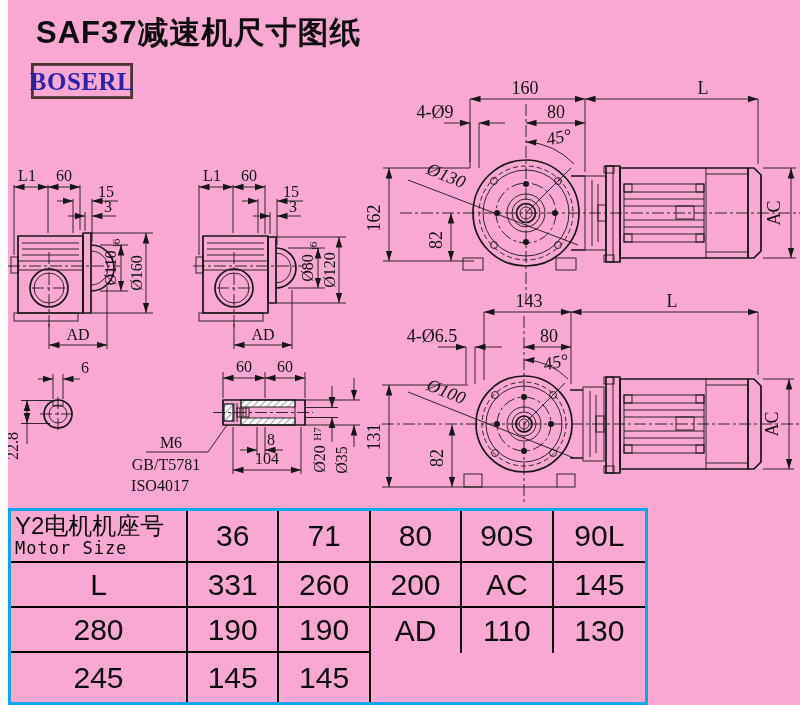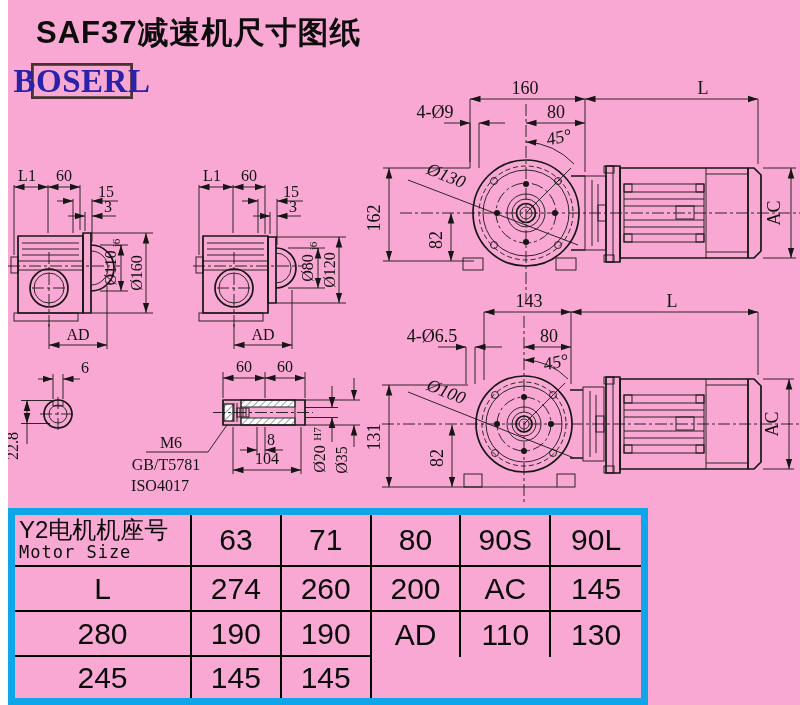--- a/index.html
+++ b/index.html
@@ -2,39 +2,39 @@
 <html><head>
 <meta charset="utf-8">
 <style>
   html,body{margin:0;padding:0;background:#fff;}
   .page{position:relative;width:800px;height:705px;background:#f9a8d4;overflow:hidden;
         font-family:"Liberation Sans",sans-serif;margin-left:8px;}
   .title{position:absolute;left:28px;top:12px;font-size:31px;font-weight:700;color:#0d0d0d;
          letter-spacing:1px;font-family:"Liberation Sans",sans-serif;}
   .logo{position:absolute;left:23px;top:63px;width:98px;height:32px;border:2px solid #4a332e;
         box-shadow:inset 0 0 0 1px #6a4a55;display:flex;align-items:center;justify-content:center;}
-  .logo span{font-family:"Liberation Serif",serif;font-size:33px;font-weight:600;color:#2a22a8;
+  .logo span{font-family:"Liberation Serif",serif;font-size:25px;font-weight:600;color:#2a22a8;
         letter-spacing:.5px;line-height:1;}
   svg.draw{position:absolute;left:0;top:0;}
   .ol{fill:none;stroke:#161616;stroke-width:1.7;stroke-linejoin:round;}
   .tl{fill:none;stroke:#161616;stroke-width:.9;}
   .dim{fill:none;stroke:#161616;stroke-width:.9;}
   .cl{fill:none;stroke:#161616;stroke-width:.9;stroke-dasharray:12 3 3 3;}
   .dsh{fill:none;stroke:#161616;stroke-width:.9;stroke-dasharray:5 3;}
   .da{marker-start:url(#arw);marker-end:url(#arw);}
   .de{marker-end:url(#arw);}
   .ds{marker-start:url(#arw);}
   .dt{font-family:"Liberation Serif",serif;font-size:16px;fill:#111;text-anchor:middle;}
   .dtb{font-size:18px;}
   .dts{font-size:11px;}
   .it{font-style:italic;}
   .dot{fill:#161616;stroke:none;}
   
   .dims-table{position:absolute;left:0;top:508px;width:640px;height:197px;box-sizing:border-box;
-      border:7px solid #0ea5e9;display:grid;grid-template-columns:177px repeat(5,1fr);
+      border:3px solid #0ea5e9;display:grid;grid-template-columns:177px repeat(5,1fr);
       grid-template-rows:52px 45px 45px 1fr;}
   .cell{border-right:2px solid #000;border-bottom:2px solid #000;display:flex;align-items:center;
       justify-content:center;font-size:30px;color:#0a0a0a;}
   .cell:nth-child(6n){border-right:none;}
   .cell.lastrow{border-bottom:none;}
   .hcell{flex-direction:column;align-items:flex-start;justify-content:center;padding-left:4px;}
   .hcn{font-size:24px;line-height:1.1;}
   .hen{font-family:"DejaVu Sans Mono",monospace;font-size:17px;line-height:1.15;letter-spacing:1px;}
 </style>
 </head>
@@ -304,28 +304,28 @@
       <text class="dt dtb" transform="rotate(-90 435 458)" x="435" y="458">82</text>
       <text class="dt dtb" transform="rotate(-90 770 424)" x="770" y="424">AC</text>
     </g>
   </svg>
 
   <div class="dims-table">
     <div class="cell hcell">
       <span class="hcn">Y2电机机座号</span>
       <span class="hen">Motor Size</span>
     </div>
-    <div class="cell">63</div>
+    <div class="cell">36</div>
     <div class="cell">71</div>
     <div class="cell">80</div>
     <div class="cell">90S</div>
     <div class="cell">90L</div>
 
     <div class="cell">L</div>
-    <div class="cell">274</div>
+    <div class="cell">331</div>
     <div class="cell">260</div>
     <div class="cell">200</div>
 
     <div class="cell">AC</div>
     <div class="cell">145</div>
     <div class="cell">280</div>
     <div class="cell">190</div>
     <div class="cell">190</div>
 
     <div class="cell lastrow">AD</div>

